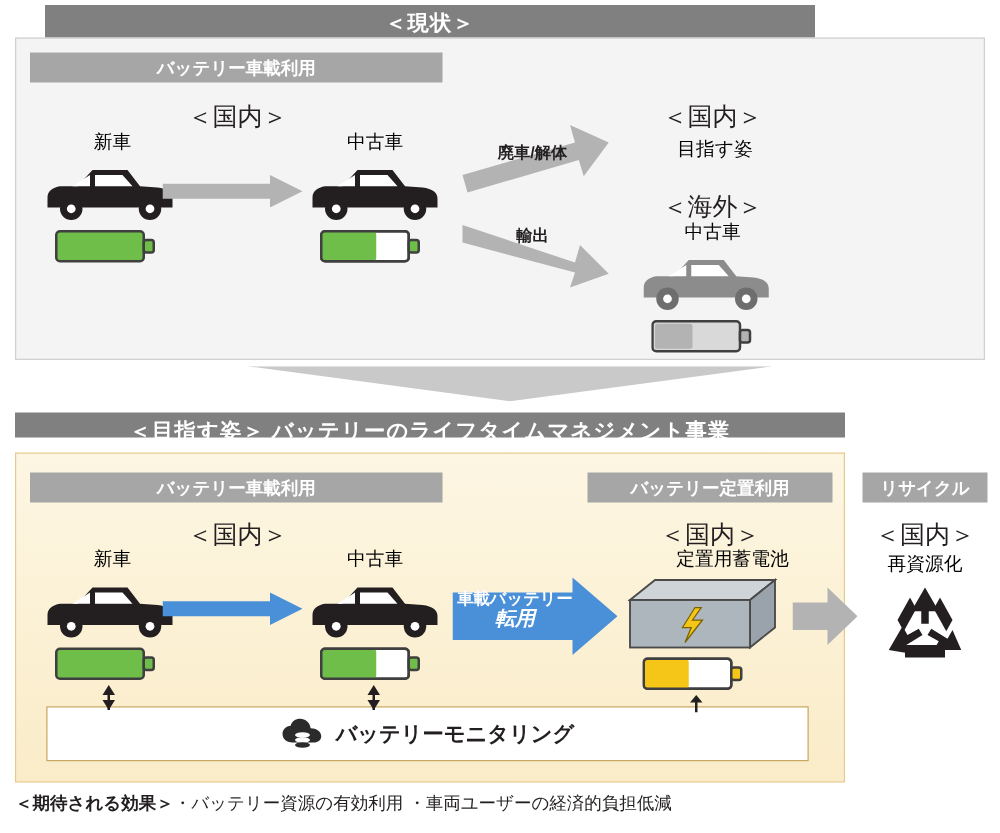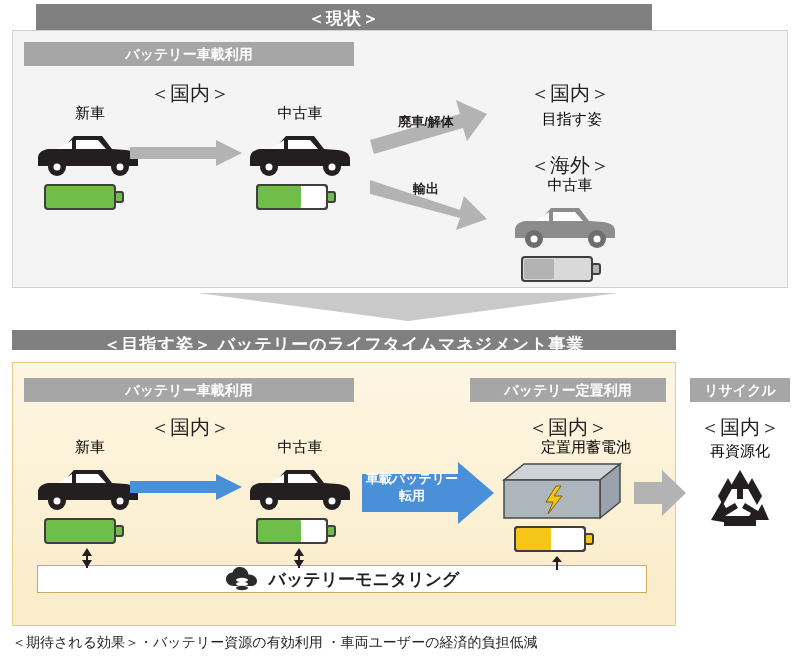--- a/index.html
+++ b/index.html
@@ -79,21 +79,21 @@
     height: 264px;
     border: 1px solid #e8c98a;
     background: linear-gradient(180deg, #fdf6e3 0%, #faecc8 100%);
   }
 
   #monitor-bar {
     position: absolute;
     left: 24px;
     top: 202px;
     width: 610px;
-    height: 28px;
+    height: 44px;
     background: #ffffff;
     border: 1px solid #c8a95e;
     display: flex;
     align-items: center;
     justify-content: center;
     gap: 10px;
     box-sizing: border-box;
   }
   #monitor-bar .mon-text {
     font-size: 17px;
@@ -103,21 +103,21 @@
 
   .footer-note {
     position: absolute;
     left: 12px;
     top: 634px;
     font-size: 14px;
     color: #231f20;
     white-space: nowrap;
   }
   .footer-note b {
-    font-weight: normal;
+    font-weight: bold;
   }
 
   svg { display: block; }
 
   .abs { position: absolute; }
 </style>
 </head>
 <body>
 
 <div class="panel section-bar" id="current-title" style="left:12px; top:4px; width:616px; height:30px;margin-left:24px;">＜現状＞</div>
@@ -304,21 +304,21 @@
   </svg>
 </div>
 
 <div class="abs" style="left:362px; top:462px;">
   <svg width="132" height="62" viewBox="0 0 132 62">
     <path d="M0 12 L96 12 L96 0 L132 31 L96 62 L96 50 L0 50 Z" fill="#4a90d9"></path>
   </svg>
 </div>
 <div class="abs" style="left:364px; top:470px; width:96px; text-align:center;">
   <div style="font-size:13px; font-weight:bold; color:#ffffff; line-height:17px;">車載バッテリー</div>
-  <div style="font-size:13px; font-weight:bold; color:#ffffff; line-height:17px;">転用</div>
+  <div style="font-size:16px; font-weight:bold; color:#ffffff; line-height:17px;font-style:italic;">転用</div>
 </div>
 
 <div class="abs" style="left:502px; top:462px;">
   <svg width="120" height="58" viewBox="0 0 120 58">
     <polygon points="2,18 22,2 118,2 98,18" fill="#cfd4d8" stroke="#4a4a4a" stroke-width="1.5"></polygon>
     <polygon points="98,18 118,2 118,40 98,56" fill="#9aa3ab" stroke="#4a4a4a" stroke-width="1.5"></polygon>
     <rect x="2" y="18" width="96" height="38" fill="#aeb6bd" stroke="#4a4a4a" stroke-width="1.5"></rect>
     <polygon points="54,24 44,40 51,40 46,52 60,34 52,34 59,24" fill="#f5c518" stroke="#7a6200" stroke-width="1"></polygon>
   </svg>
 </div>

